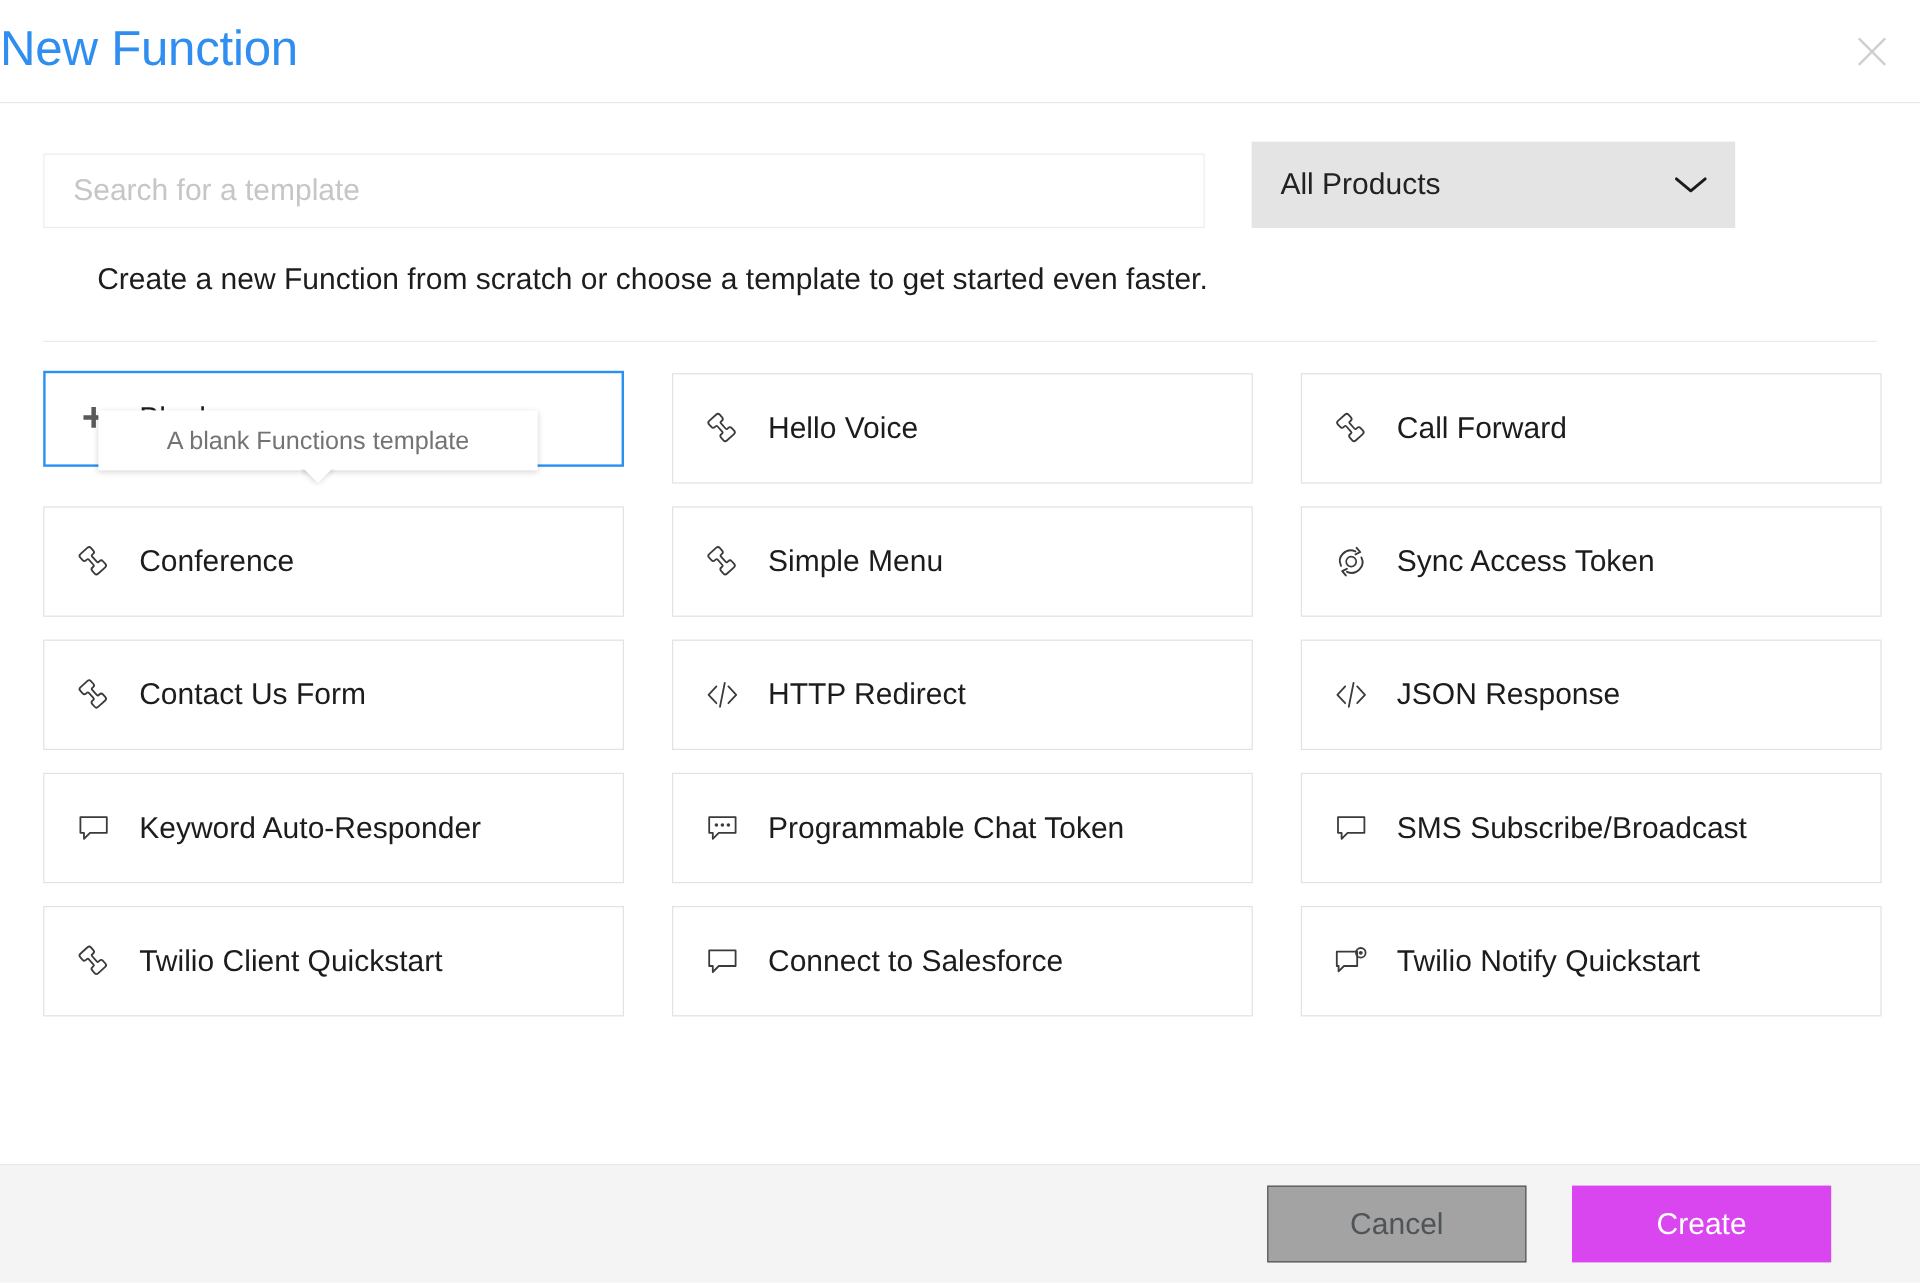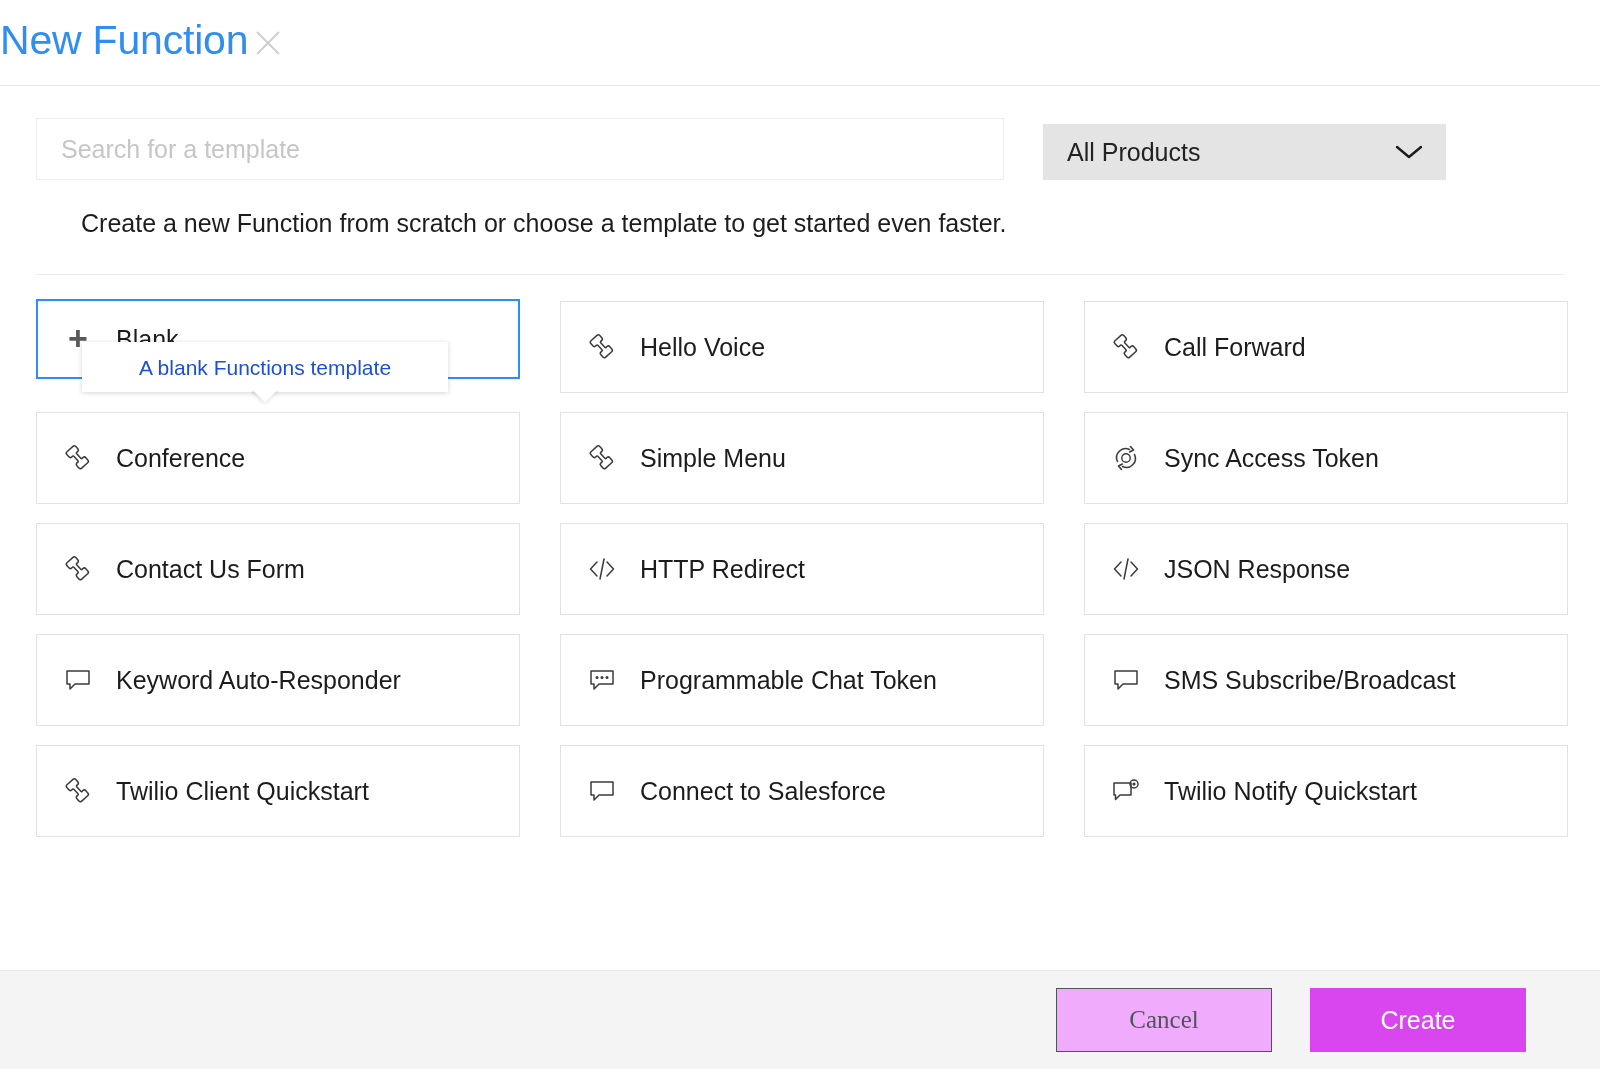--- a/index.html
+++ b/index.html
@@ -20,21 +20,21 @@
   }
 
   
   .header {
     position: relative;
     height: 86px;
     flex: 0 0 86px;
     border-bottom: 1px solid #e8e8e8;
     display: flex;
     align-items: center;
-    justify-content: flex-start;
+    justify-content: space-between;
     padding-right: 18px;
   }
   .header-title {
     font-size: 41px;
     color: #2f8ef0;
     font-weight: 400;
     letter-spacing: -0.2px;
     line-height: 1;
     padding-bottom: 4px;
   }
@@ -70,21 +70,21 @@
     font-family: "Liberation Sans", sans-serif;
     font-size: 25px;
     color: #2b2b2b;
     padding: 0 24px;
     outline: none;
   }
   .search-input::placeholder { color: #c6c6c6; }
 
   .product-select {
     width: 403px;
-    height: 56px;
+    height: 72px;
     background: #e4e4e4;
     border: none;
     display: flex;
     align-items: center;
     justify-content: space-between;
     padding: 0 22px 0 24px;
     cursor: pointer;
   }
   .product-select-label {
     font-size: 25px;
@@ -118,21 +118,21 @@
     height: 50px;
     background: #ffffff;
     box-shadow: 0 1px 5px rgba(0,0,0,0.17);
     display: flex;
     align-items: center;
     justify-content: center;
     z-index: 20;
   }
   .tooltip-text {
     font-size: 21px;
-    color: #1d4ed8;
+    color: #737373;
     line-height: 1;
   }
   .tooltip-arrow {
     position: absolute;
     left: 50%;
     bottom: -13px;
     margin-left: -14px;
     width: 28px;
     height: 14px;
     overflow: hidden;
@@ -203,23 +203,23 @@
     border-top: 1px solid #e9e9e9;
     display: flex;
     align-items: center;
     justify-content: flex-end;
     padding-right: 74px;
     gap: 38px;
   }
   .btn-cancel {
     width: 216px;
     height: 64px;
-    background: #f0abfc;
+    background: #a3a3a3;
     border: 1px solid #4f5559;
-    font-family: Liberation Serif, serif;
+    font-family: Liberation Sans, sans-serif;
     font-size: 25px;
     color: #4e5458;
     cursor: pointer;
   }
   .btn-create {
     width: 216px;
     height: 64px;
     background: #d946ef;
     border: none;
     font-family: "Liberation Sans", sans-serif;

